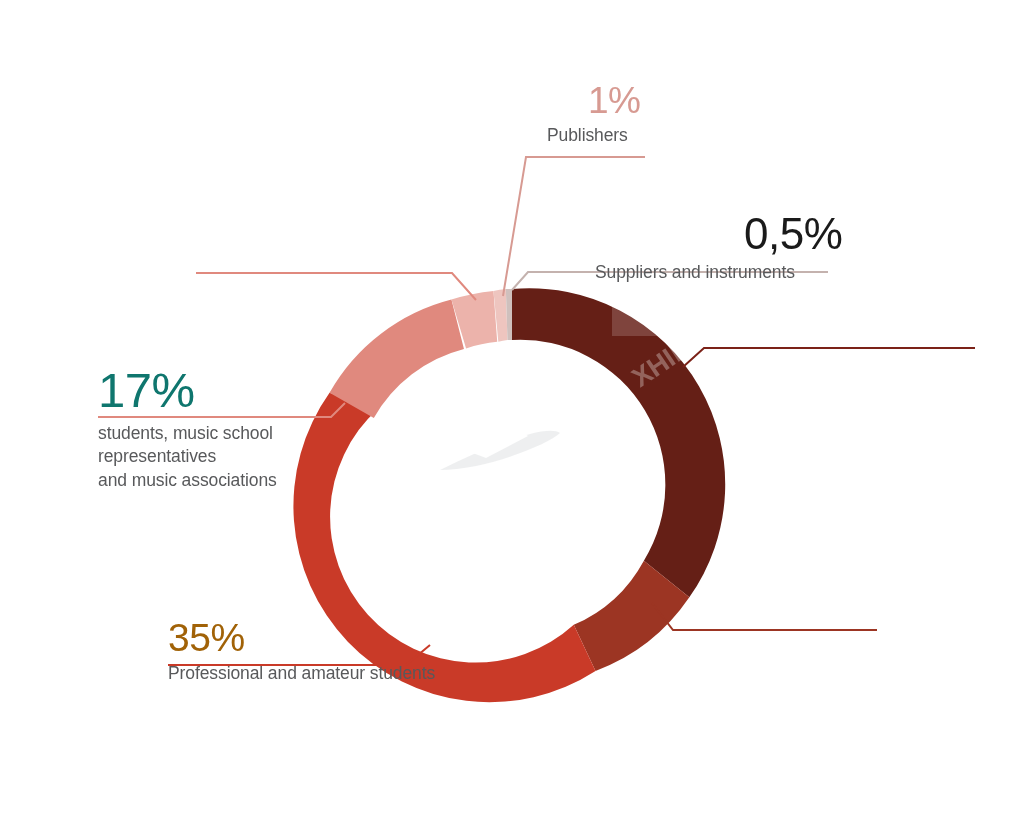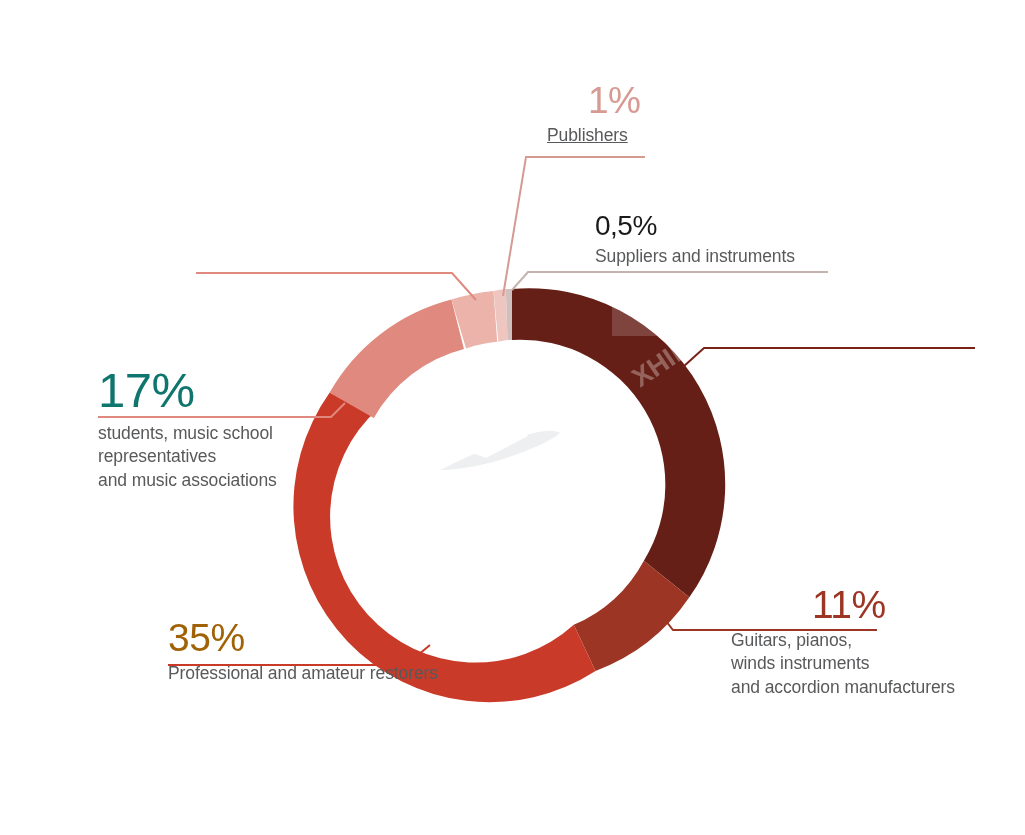--- a/index.html
+++ b/index.html
@@ -25,24 +25,24 @@
     color:#58595b;
     font-size:17.5px;
     line-height:1.33;
     white-space:pre-line;
     letter-spacing:-0.1px;
   }
 
   
   #lbl-publishers{left:547px;top:82px;text-align:left;}
   #lbl-publishers .pct{font-size:37px;color:#d79a92;margin-left:41px;}
-  #lbl-publishers .desc{margin-top:5px;text-decoration:underline;}
+  #lbl-publishers .desc{margin-top:5px;}
 
   #lbl-suppliers{left:595px;top:212px;text-align:left;}
-  #lbl-suppliers .pct{font-size:28px;color:#1a1a1a;}
+  #lbl-suppliers .pct{font-size:44px;color:#1a1a1a;margin-left:149px;}
   #lbl-suppliers .desc{margin-top:5px;}
 
   #lbl-string{left:731px;top:326px;text-align:left;}
   #lbl-string .pct{font-size:39px;color:#7b2218;margin-left:130px;}
   #lbl-string .desc{margin-top:5px;}
 
   #lbl-guitars{left:731px;top:585px;text-align:left;}
   #lbl-guitars .pct{font-size:39px;color:#9c3523;margin-left:81px;}
   #lbl-guitars .desc{margin-top:5px;}
 
@@ -142,30 +142,24 @@
     <div class="pct">1%</div>
     <div class="desc">Publishers</div>
   </div>
 
   <div class="lbl" id="lbl-suppliers">
     <div class="pct">0,5%</div>
     <div class="desc">Suppliers and instruments</div>
   </div>
 
 
-  <div class="lbl" id="lbl-guitars">
-    <div class="pct">11%</div>
-    <div class="desc">Guitars, pianos,
-winds instruments
-and accordion manufacturers</div>
-  </div>
 
   <div class="lbl" id="lbl-professional">
     <div class="pct">35%</div>
-    <div class="desc">Professional and amateur restorers</div>
+    <div class="desc">Professional and amateur students</div>
   </div>
 
   <div class="lbl" id="lbl-students">
     <div class="pct">17%</div>
     <div class="desc">students, music school
 representatives
 and music associations</div>
   </div>
 
 

